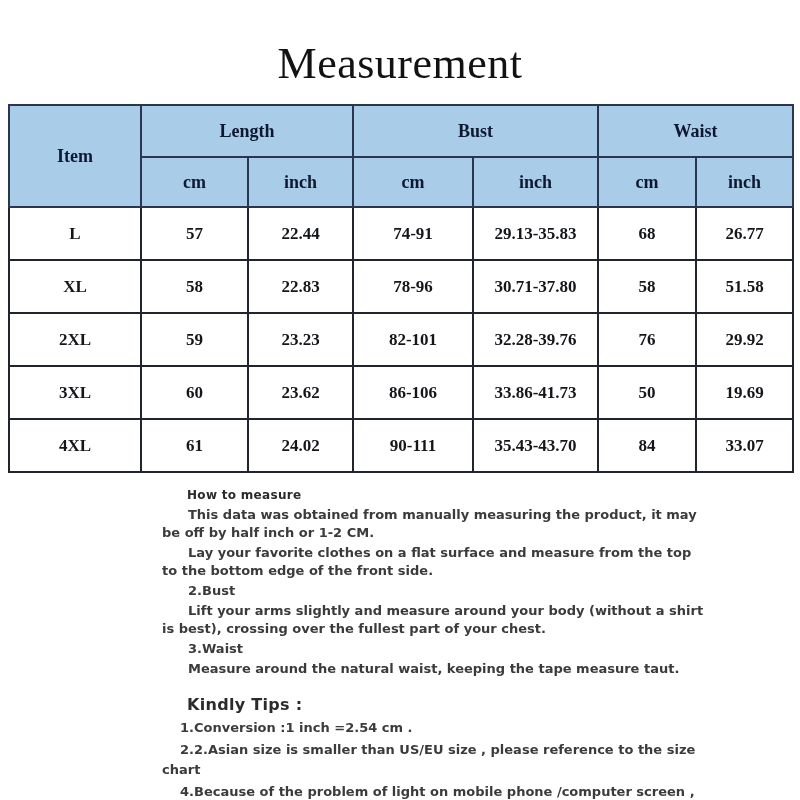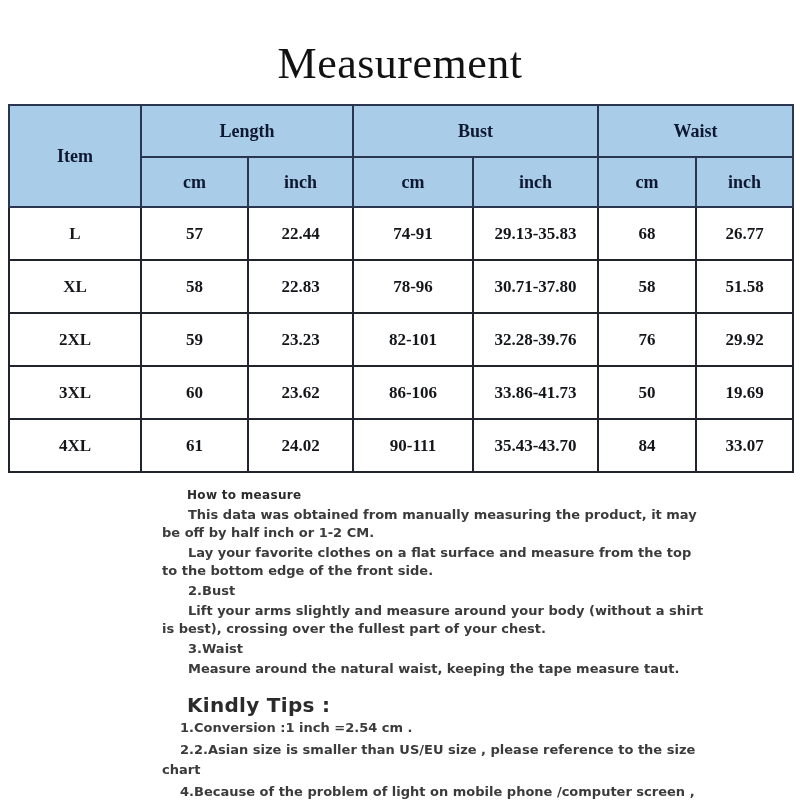--- a/index.html
+++ b/index.html
@@ -66,21 +66,21 @@
   }
   .notes .sec-heading {
     margin: 0 0 2px 27px;
     font-size: 12px;
     font-weight: bold;
     color: #2b2b2b;
     letter-spacing: 0.3px;
   }
   .notes p { margin: 2px; text-indent: 26px; font-weight: bold; }
   .tips { margin-top: 17px; line-height: 20px; }
-  .tips .sec-heading { font-size: 20px; margin-bottom: 3px; }
+  .tips .sec-heading { font-size: 16px; margin-bottom: 3px; }
   .tips p { text-indent: 18px; }
 </style>
 </head>
 <body>
 
 <div class="page">
 
   <h1 class="title">Measurement</h1>
 
   <table class="size-chart">

